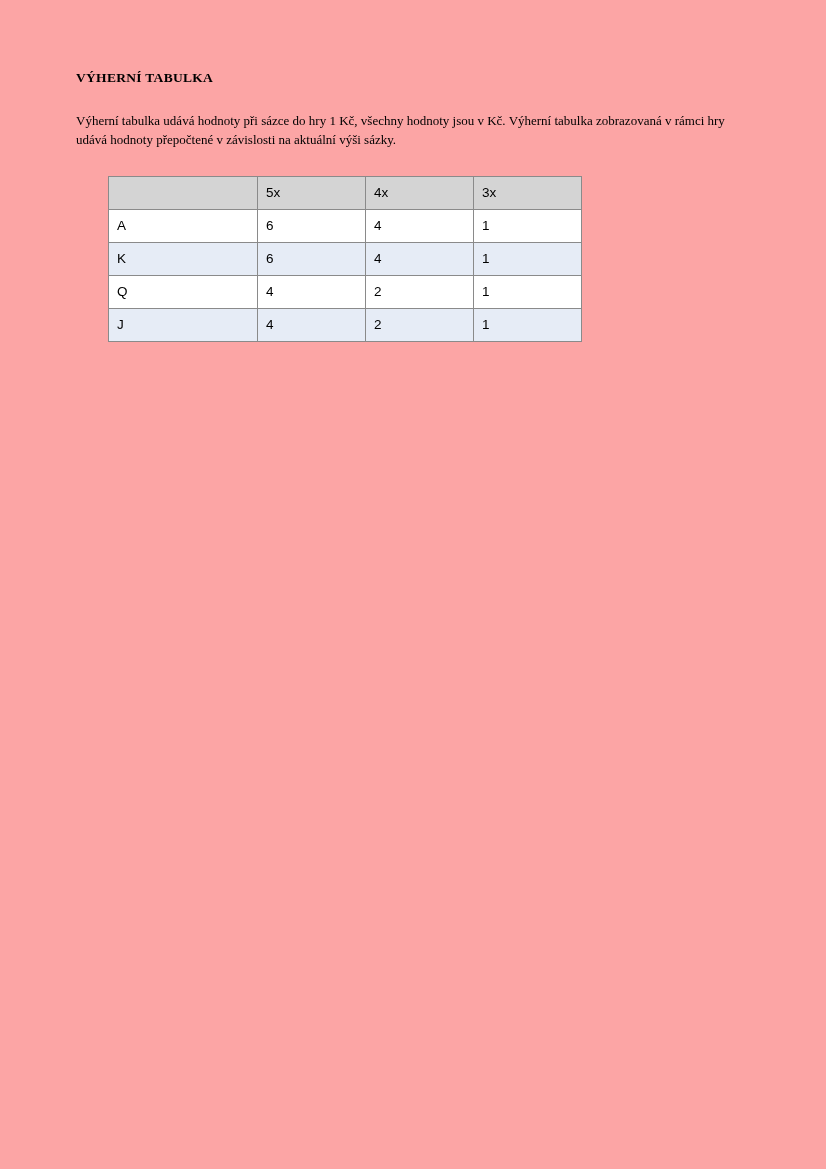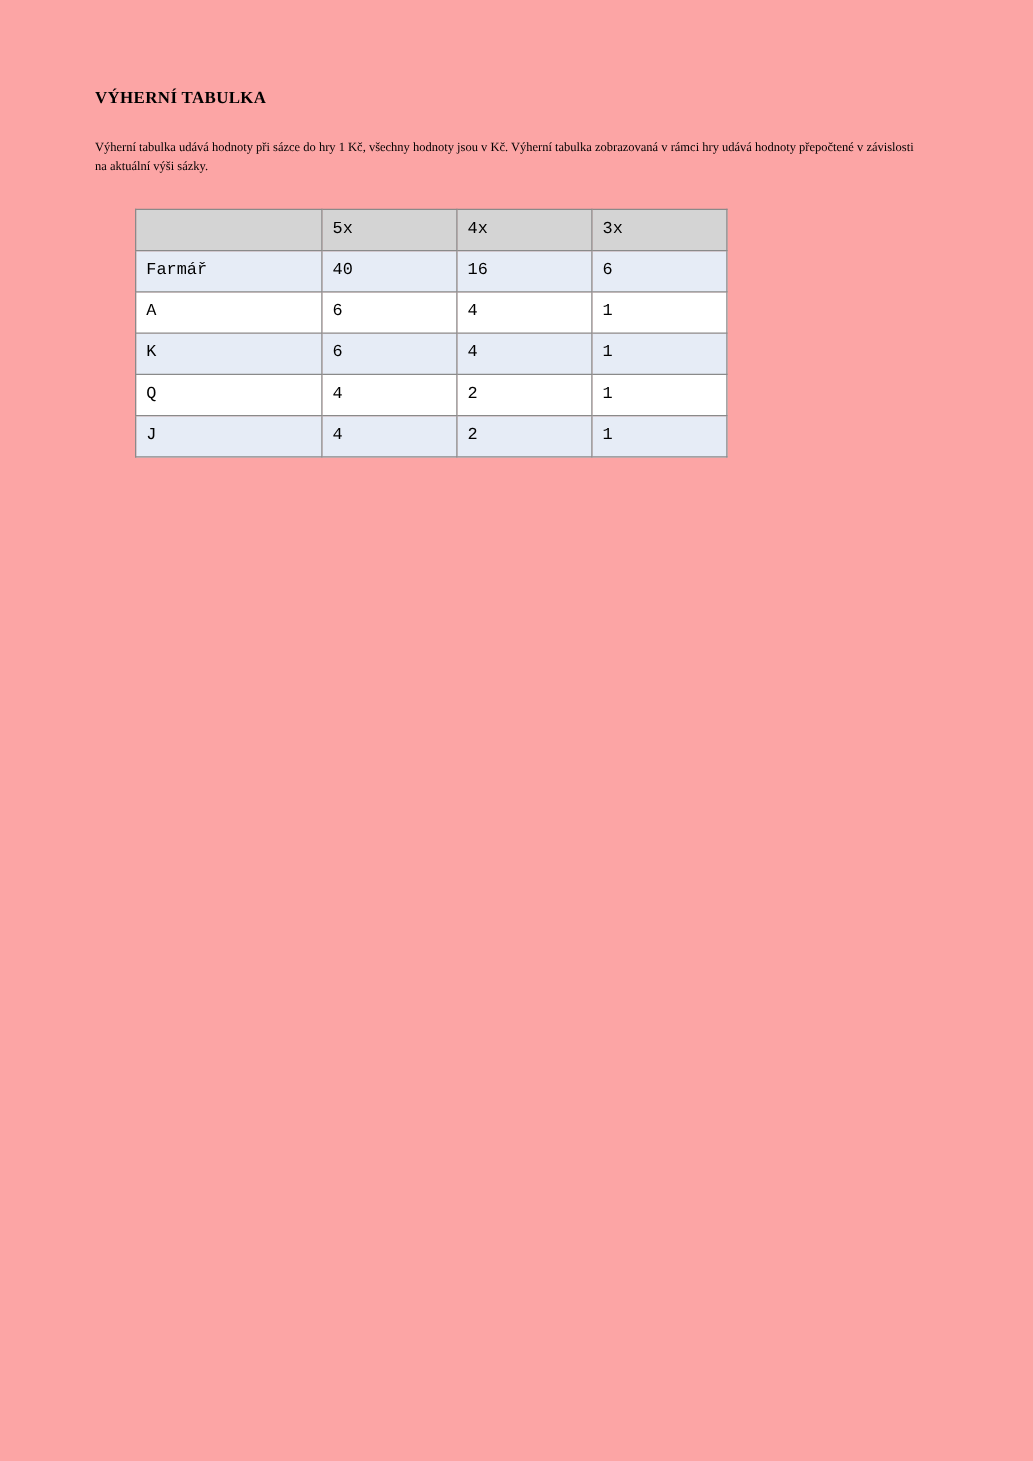--- a/index.html
+++ b/index.html
@@ -32,35 +32,35 @@
   }
   .doc-title {
     font-family: "Liberation Serif", serif;
     font-weight: bold;
     font-size: 13.5px;
     letter-spacing: 0.3px;
     margin: 0 0 26px 0;
   }
   .intro {
     font-family: "Liberation Serif", serif;
-    font-size: 10px;
+    font-size: 13px;
     line-height: 1.45;
     margin: 0 0 26px 0;
     text-align: left;
     width: 664px;
   }
   table.paytable {
     border-collapse: collapse;
     margin-left: 32px;
     width: 473px;
     table-layout: fixed;
   }
   table.paytable td, table.paytable th {
     border: 1px solid #8a8a8a;
-    font-family: Liberation Mono, monospace;
+    font-family: Liberation Sans, sans-serif;
     font-size: 13.5px;
     font-weight: normal;
     text-align: left;
     padding: 6px 8px 7px 8px;
     height: 19px;
     vertical-align: middle;
   }
   table.paytable col.c0 { width: 149px; }
   table.paytable col.c1 { width: 108px; }
   table.paytable col.c2 { width: 108px; }
@@ -94,26 +94,20 @@
       </colgroup>
       <thead>
         <tr>
           <td></td>
           <td>5x</td>
           <td>4x</td>
           <td>3x</td>
         </tr>
       </thead>
       <tbody>
-        <tr class="odd">
-          <td>Farmář</td>
-          <td>40</td>
-          <td>16</td>
-          <td>6</td>
-        </tr>
         <tr class="even">
           <td>A</td>
           <td>6</td>
           <td>4</td>
           <td>1</td>
         </tr>
         <tr class="odd">
           <td>K</td>
           <td>6</td>
           <td>4</td>

